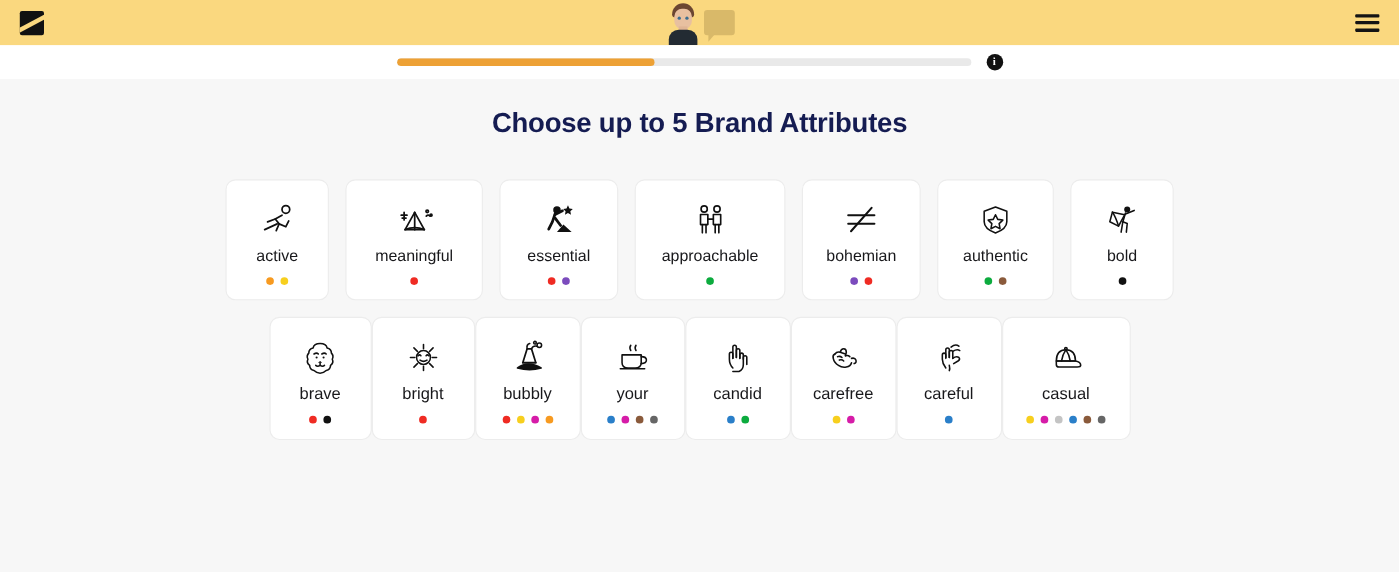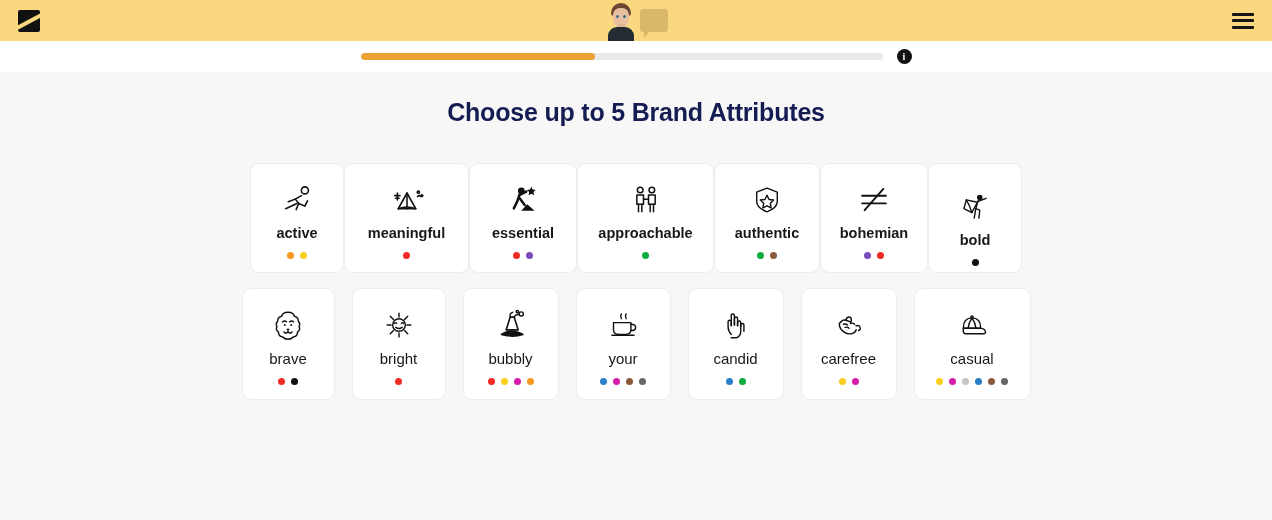--- a/index.html
+++ b/index.html
@@ -161,22 +161,22 @@
     line-height: 31.5px;
     font-weight: 400;
   }
 
   
   .grid {
     display: flex;
     justify-content: center;
     flex-wrap: nowrap;
   }
-  .grid-row1 { margin-top: 36px; font-weight: bold; }
-  .grid-row2 { gap: 17px; margin-top: 15px; }
+  .grid-row1 { gap: 15px; margin-top: 36px; }
+  .grid-row2 { margin-top: 15px; }
 
   .card {
     background: #ffffff;
     border: 1px solid #ececec;
     border-radius: 9px;
     display: flex;
     flex-direction: column;
     align-items: center;
     justify-content: flex-start;
     cursor: pointer;
@@ -306,48 +306,48 @@
             <path d="M15 25 L15 34 M19 25 L19 34"></path>
             <path d="M29 25 L29 34 M33 25 L33 34"></path>
             <path d="M21 19 L27 19"></path>
           </svg>
         </div>
         <div class="card-label">approachable</div>
         <div class="dots">
           <span class="dot" style="background: rgb(12, 171, 62);"></span>
         </div>
       </div>
-      <div class="card" style="width: 106px;">
-        <div class="card-icon">
-          <svg width="38" height="36" viewBox="0 0 48 40" fill="none" stroke="#111" stroke-width="1.8" stroke-linecap="round" stroke-linejoin="round">
-            <path d="M24 5 L37 10 v12 q0 8 -13 13 Q11 30 11 22 V10z"></path>
-            <path d="M24 14 l2.6 5.3 5.8 .8 -4.2 4.1 1 5.8 -5.2 -2.7 -5.2 2.7 1 -5.8 -4.2 -4.1 5.8 -.8z"></path>
-          </svg>
-        </div>
-        <div class="card-label">authentic</div>
-        <div class="dots">
-          <span class="dot" style="background: rgb(12, 171, 62);"></span>
-          <span class="dot" style="background: rgb(138, 90, 59);"></span>
-        </div>
-      </div>
       <div class="card" style="width: 108px;">
         <div class="card-icon">
           <svg width="42" height="34" viewBox="0 0 48 40" fill="none" stroke="#111" stroke-width="1.8" stroke-linecap="round" stroke-linejoin="round">
             <path d="M10 15 H38" stroke-width="2.2"></path>
             <path d="M10 24 H38" stroke-width="2.2"></path>
             <path d="M35 7 L13 32" stroke-width="2.2"></path>
           </svg>
         </div>
         <div class="card-label">bohemian</div>
         <div class="dots">
           <span class="dot" style="background: rgb(123, 75, 189);"></span>
           <span class="dot" style="background: rgb(239, 43, 35);"></span>
         </div>
       </div>
-      <div class="card" style="width: 94px; justify-content: center;">
+      <div class="card" style="width: 106px;">
+        <div class="card-icon">
+          <svg width="38" height="36" viewBox="0 0 48 40" fill="none" stroke="#111" stroke-width="1.8" stroke-linecap="round" stroke-linejoin="round">
+            <path d="M24 5 L37 10 v12 q0 8 -13 13 Q11 30 11 22 V10z"></path>
+            <path d="M24 14 l2.6 5.3 5.8 .8 -4.2 4.1 1 5.8 -5.2 -2.7 -5.2 2.7 1 -5.8 -4.2 -4.1 5.8 -.8z"></path>
+          </svg>
+        </div>
+        <div class="card-label">authentic</div>
+        <div class="dots">
+          <span class="dot" style="background: rgb(12, 171, 62);"></span>
+          <span class="dot" style="background: rgb(138, 90, 59);"></span>
+        </div>
+      </div>
+      <div class="card" style="width: 94px;">
         <div class="card-icon">
           <svg width="38" height="36" viewBox="0 0 48 40" fill="none" stroke="#111" stroke-width="1.8" stroke-linecap="round" stroke-linejoin="round">
             <circle cx="30" cy="8" r="2.6" fill="#111"></circle>
             <path d="M28 12 L25 22 L23 34"></path>
             <path d="M25 22 L30 24 L29 34"></path>
             <path d="M28 13 L38 9"></path>
             <path d="M27 14 L13 11 L10 22 L20 27 Z"></path>
             <path d="M13 11 q4 6 7 16"></path>
           </svg>
         </div>
@@ -453,20 +453,37 @@
             <path d="M33 21 q4 -1 5 2 q1 3 -2 4"></path>
             <path d="M17 19 q3 -1 5 1 M19 23 q3 -1 5 1"></path>
           </svg>
         </div>
         <div class="card-label">carefree</div>
         <div class="dots">
           <span class="dot" style="background: rgb(247, 207, 30);"></span>
           <span class="dot" style="background: rgb(214, 28, 168);"></span>
         </div>
       </div>
+      <div class="card" style="width: 96px;">
+        <div class="card-icon">
+          <svg width="38" height="36" viewBox="0 0 48 40" fill="none" stroke="#111" stroke-width="1.8" stroke-linecap="round" stroke-linejoin="round">
+            <path d="M20 32 q-4 -5 -4 -10 v-5 q0 -2 2 -2 t2 2 v4"></path>
+            <path d="M20 20 v-9 q0 -2 2 -2 t2 2 v9"></path>
+            <path d="M24 20 v-6 q0 -2 2 -2 t2 2 v7"></path>
+            <path d="M28 21 q4 -3 7 -1 q2 2 -1 4 l-5 3"></path>
+            <path d="M26 8 q5 -4 9 -1"></path>
+            <path d="M28 13 q5 -3 8 -1"></path>
+            <path d="M24 29 q1 4 0 6"></path>
+          </svg>
+        </div>
+        <div class="card-label">careful</div>
+        <div class="dots">
+          <span class="dot" style="background: rgb(42, 127, 201);"></span>
+        </div>
+      </div>
       <div class="card" style="width: 117px;">
         <div class="card-icon">
           <svg width="38" height="36" viewBox="0 0 48 40" fill="none" stroke="#111" stroke-width="1.8" stroke-linecap="round" stroke-linejoin="round">
             <path d="M13 24 q0 -13 11 -13 q11 0 11 13z"></path>
             <path d="M35 24 q6 1 6 5 q0 2 -4 2 h-21 q-3 0 -3 -3 v-4z"></path>
             <path d="M24 11 q-4 6 -5 13 M24 11 q4 6 5 13"></path>
             <circle cx="24" cy="10" r="1.4"></circle>
           </svg>
         </div>
         <div class="card-label">casual</div>

